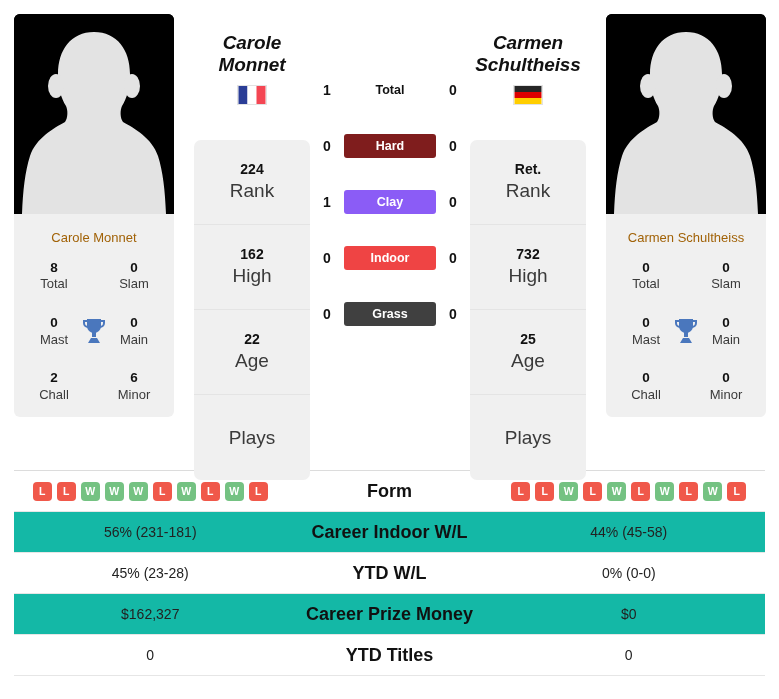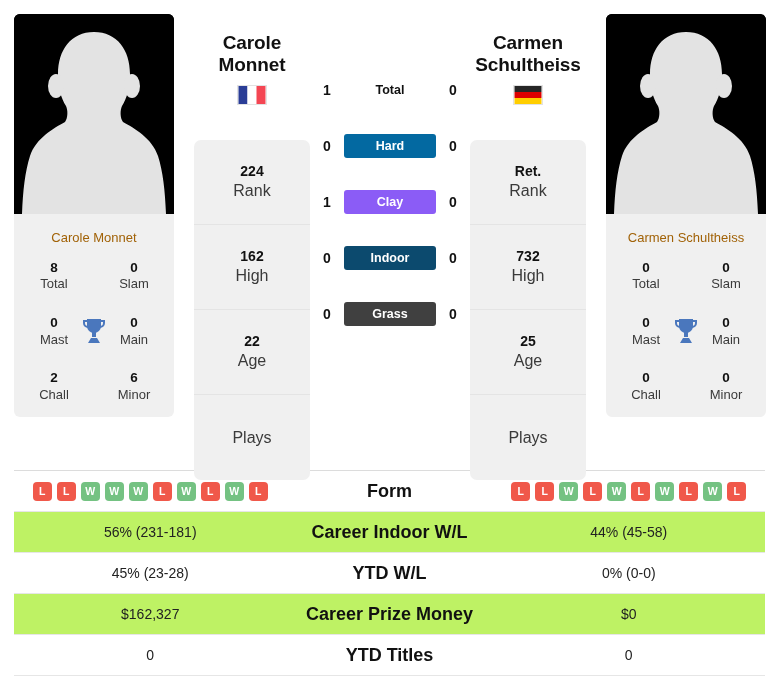--- a/index.html
+++ b/index.html
@@ -68,20 +68,21 @@
     text-align: center;
     padding-top: 18px;
     height: 126px;
   }
   .pname {
     font-size: 19px;
     font-weight: bold;
     line-height: 1.16;
     color: #111;
     letter-spacing: -0.1px;
+    font-style: italic;
   }
   .flag {
     margin: 9px auto 0 auto;
     width: 30px; height: 20px;
     display: block;
     border: 1px solid #e2e2e2;
   }
   .statcard {
     background: #f0f0f0;
     border-radius: 7px;
@@ -91,21 +92,21 @@
     height: 85px;
     display: flex;
     flex-direction: column;
     align-items: center;
     justify-content: center;
     border-bottom: 1px solid #e4e4e4;
     line-height: 1.25;
   }
   .statrow:last-child { border-bottom: none; }
   .sval { font-size: 14px; font-weight: bold; color: #111; }
-  .slab { font-size: 16px; color: #3a3a3a; }
+  .slab { font-size: 19px; color: #3a3a3a; }
 
   
   .h2h {
     flex: 1 1 auto;
     padding-top: 48px;
     display: flex;
     flex-direction: column;
     align-items: center;
   }
   .h2hrow {
@@ -137,21 +138,21 @@
   .statstable {
     margin: 0 14px;
     border-top: 1px solid #dcdcdc;
   }
   .trow {
     display: flex;
     align-items: center;
     height: 41px;
     border-bottom: 1px solid #e6e6e6;
   }
-  .trow.alt { background: #bef264; }
+  .trow.alt { background: #14b8a6; }
   .tleft, .tright {
     flex: 1 1 0;
     text-align: center;
     font-size: 14px;
     color: #222;
   }
   .tmid {
     flex: 0 0 206px;
     text-align: center;
     font-size: 18px;
@@ -264,31 +265,31 @@
     </div>
 
     <div class="h2h">
       <div class="h2hrow">
         <div class="h2hnum">1</div>
         <div class="h2hmid">Total</div>
         <div class="h2hnum">0</div>
       </div>
       <div class="h2hrow">
         <div class="h2hnum">0</div>
-        <div class="h2hmid surface" style="background:#0369a1;">Hard</div>
+        <div class="h2hmid surface" style="background:#7f1d1d;">Hard</div>
         <div class="h2hnum">0</div>
       </div>
       <div class="h2hrow">
         <div class="h2hnum">1</div>
         <div class="h2hmid surface" style="background:#8b5cf6;">Clay</div>
         <div class="h2hnum">0</div>
       </div>
       <div class="h2hrow">
         <div class="h2hnum">0</div>
-        <div class="h2hmid surface" style="background:#0c4a6e;">Indoor</div>
+        <div class="h2hmid surface" style="background:#ef4444;">Indoor</div>
         <div class="h2hnum">0</div>
       </div>
       <div class="h2hrow">
         <div class="h2hnum">0</div>
         <div class="h2hmid surface" style="background:#404040;">Grass</div>
         <div class="h2hnum">0</div>
       </div>
     </div>
 
     <div class="statcol" style="margin-right:20px;">

